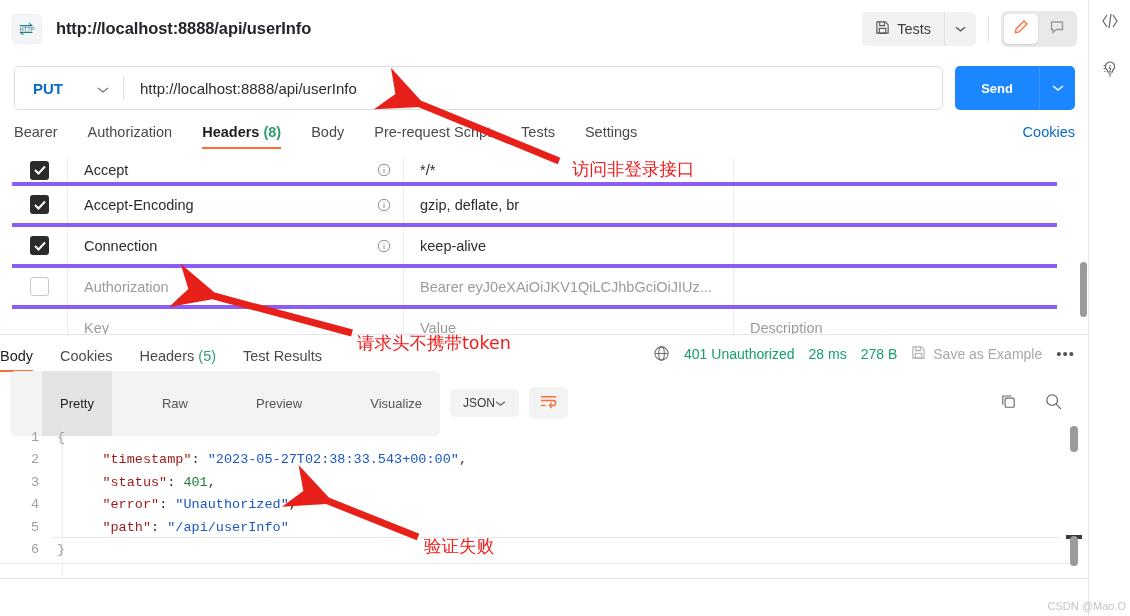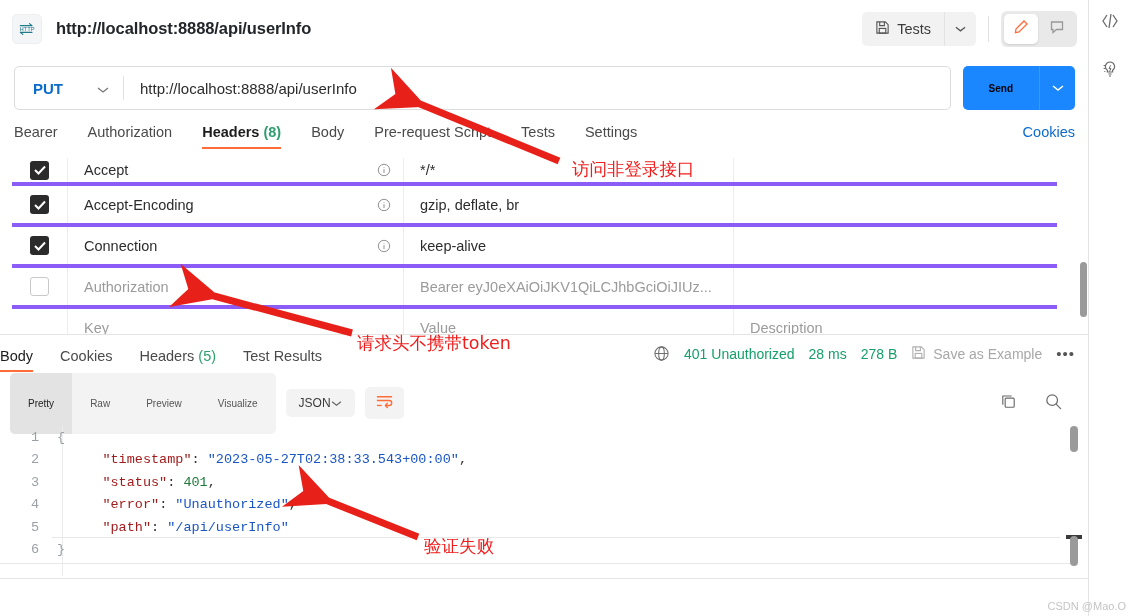--- a/index.html
+++ b/index.html
@@ -61,21 +61,21 @@
     color: #0b6bcb; font-weight: bold; font-size: 15px; cursor: pointer;
   }
   .method .caret { color: #777; font-weight: normal; }
   .method-div { width: 1px; height: 24px; background: #e0e0e0; }
   .url-input {
     flex: 1; border: none; outline: none; padding: 0 16px; font-size: 15px; color: #2c2c2c;
     font-family: "Liberation Sans", sans-serif; background: transparent;
   }
   .send-group { display: flex; align-items: stretch; border-radius: 5px; overflow: hidden; height: 44px; }
   .send-btn {
-    background: #1a86ff; color: #000000; border: none; padding: 4px 26px; font-size: 10px; font-weight: bold; cursor: pointer;
+    background: #1a86ff; color: #ffffff; border: none; padding: 4px 26px; font-size: 13px; font-weight: bold; cursor: pointer;
     font-family: "Liberation Sans", sans-serif;
   }
   .send-caret { background: #1a86ff; border: none; border-left: 1px solid #3b97ff; width: 36px; color:#fff; cursor: pointer; display:flex; align-items:center; justify-content:center; }
 
   
   .reqtabs { position: absolute; left: 0; top: 124px; width: 1089px; height: 34px; display: flex; align-items: flex-start; padding: 0 14px; }
   .rtab { font-size: 14.5px; color: #4a4a4a; padding: 0 0 9px 0; margin-right: 30px; cursor: pointer; white-space: nowrap; position: relative; }
   .rtab.active { color: #1c1c1c; font-weight: bold; }
   .rtab.active::after { content:""; position: absolute; left: 0; right: 0; bottom: 0; height: 2.5px; background: #ff6c37; }
   .rtab .cnt { color: #2f9e6e; }
@@ -106,21 +106,21 @@
   .rs-tab .cnt { color: #2f9e6e; }
   .resp-status { margin-left: auto; display: flex; align-items: center; gap: 14px; padding-right: 14px; font-size: 14px; }
   .status-ok { color: #16a06a; }
   .globe { color:#6d6d6d; display:flex; }
   .save-example { display: flex; align-items: center; gap: 7px; color: #a8a8a8; cursor: pointer; }
   .dots { color: #555; letter-spacing: 1px; font-size: 15px; cursor: pointer; }
 
   
   .bodybar { position: absolute; left: 0; top: 380px; width: 1089px; height: 46px; display: flex; align-items: center; padding: 0 10px; }
   .seg { display: flex; background: #f3f3f3; border-radius: 5px; overflow: hidden; }
-  .seg-item { padding: 25px 18px; font-size: 10px; color: #555; cursor: pointer; }
+  .seg-item { padding: 25px 18px; font-size: 13px; color: #555; cursor: pointer; margin-left: 32px; }
   .seg-item.active { background: #e3e3e3; color: #222; }
   .fmt-select { display: flex; align-items: center; background: #f3f3f3; border-radius: 5px; padding: 7px 13px; margin-left: 10px; font-size: 12px; color: #3a3a3a; cursor: pointer; }
   .wrap-btn { background: #f3f3f3; border-radius: 5px; padding: 6px 10px; margin-left: 10px; display: flex; align-items: center; cursor: pointer; }
   .body-right { margin-left: auto; display: flex; align-items: center; gap: 26px; padding-right: 16px; color: #6a6a6a; }
 
   
   .json { position: absolute; left: 0; top: 426px; width: 1070px; height: 150px; font-family: "Liberation Mono", monospace; font-size: 13.5px; }
   .jline { display: flex; height: 22.5px; align-items: center; }
   .gutter { width: 52px; text-align: right; padding-right: 13px; color: #9aa0a6; flex: none; }
   .fold { width: 18px; color: #9aa0a6; flex: none; text-align: center; }

